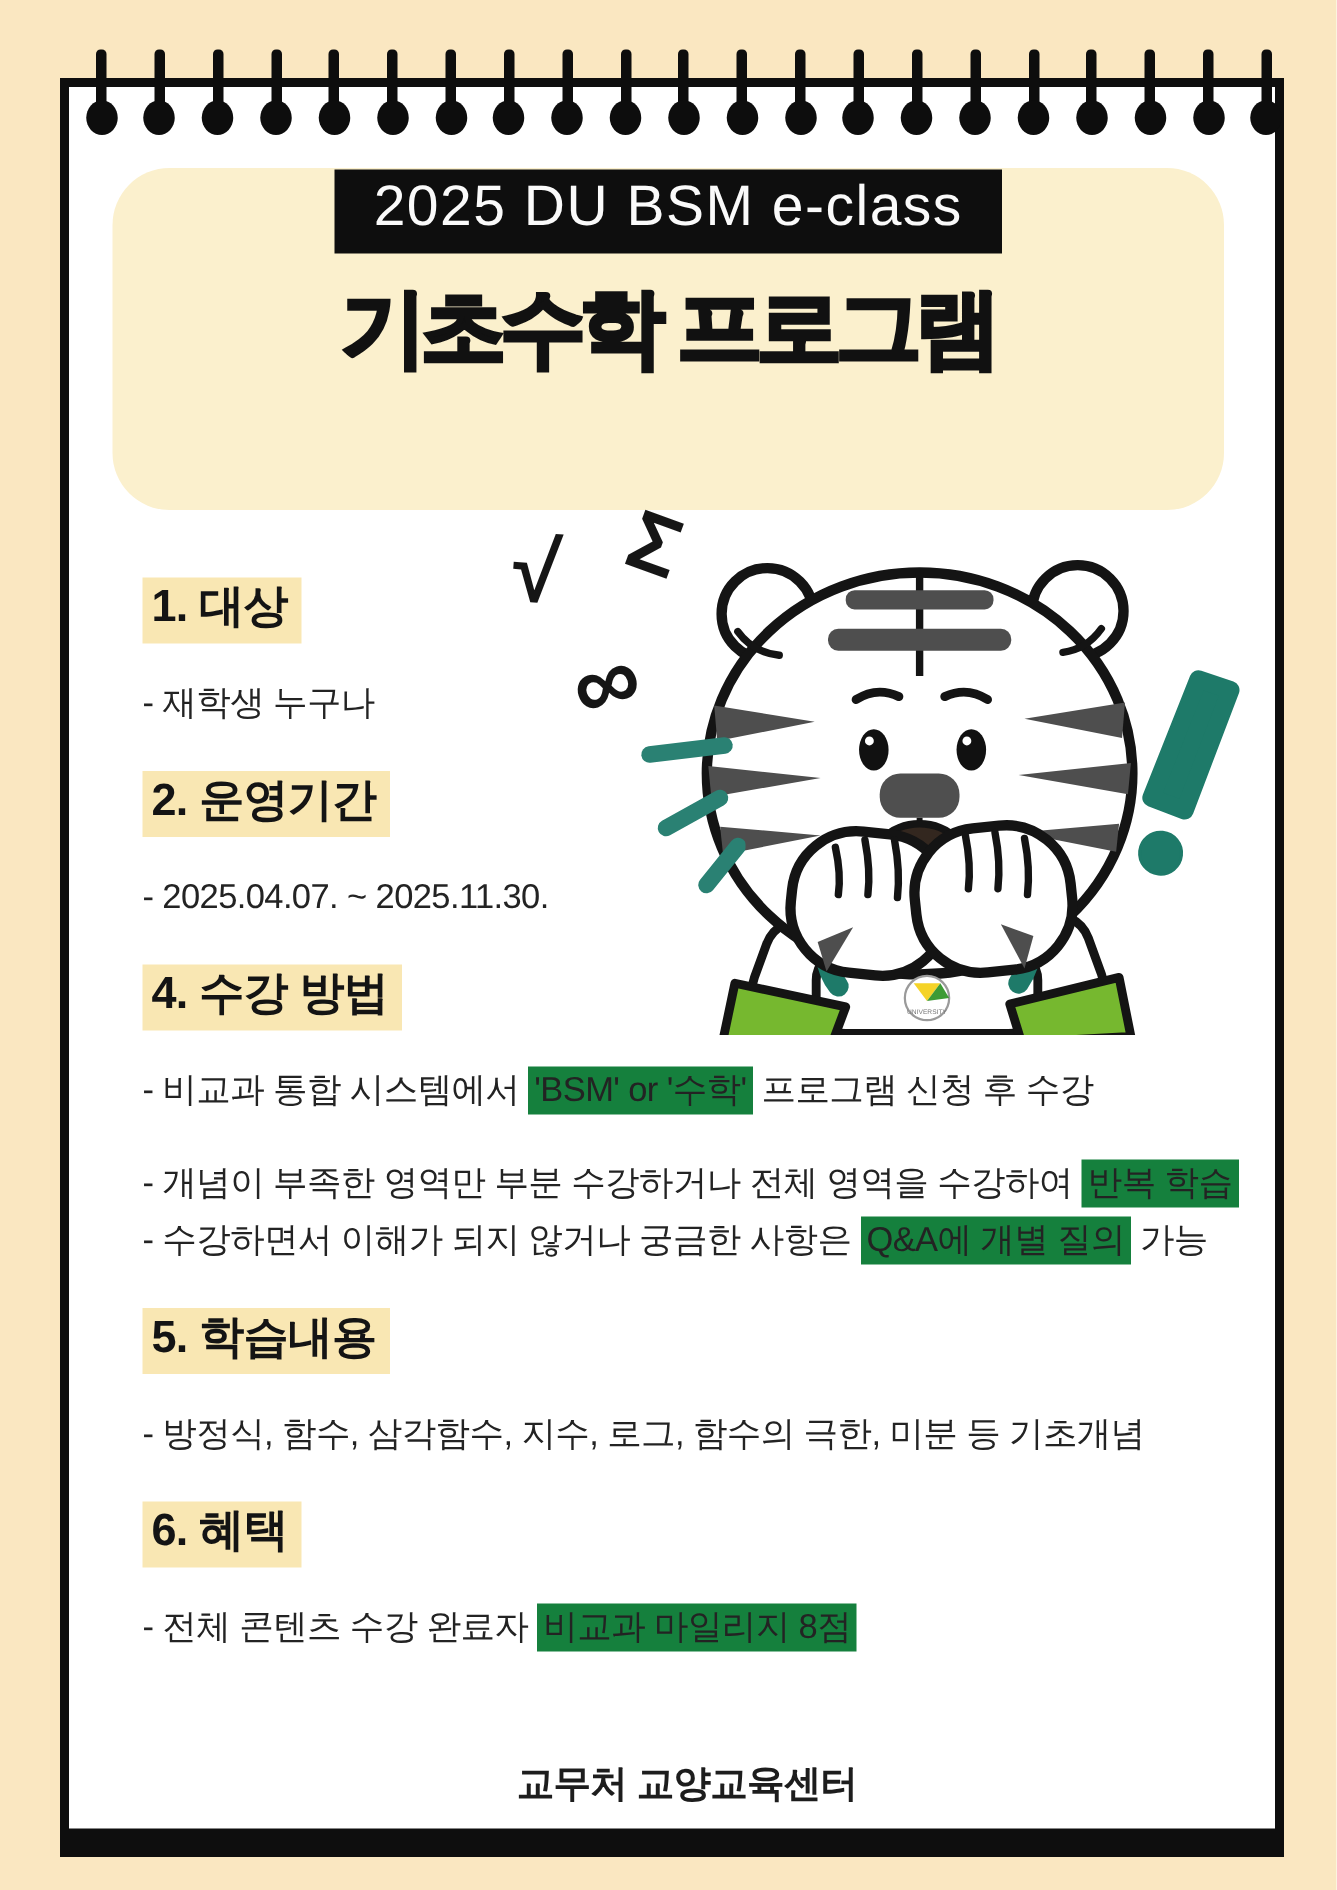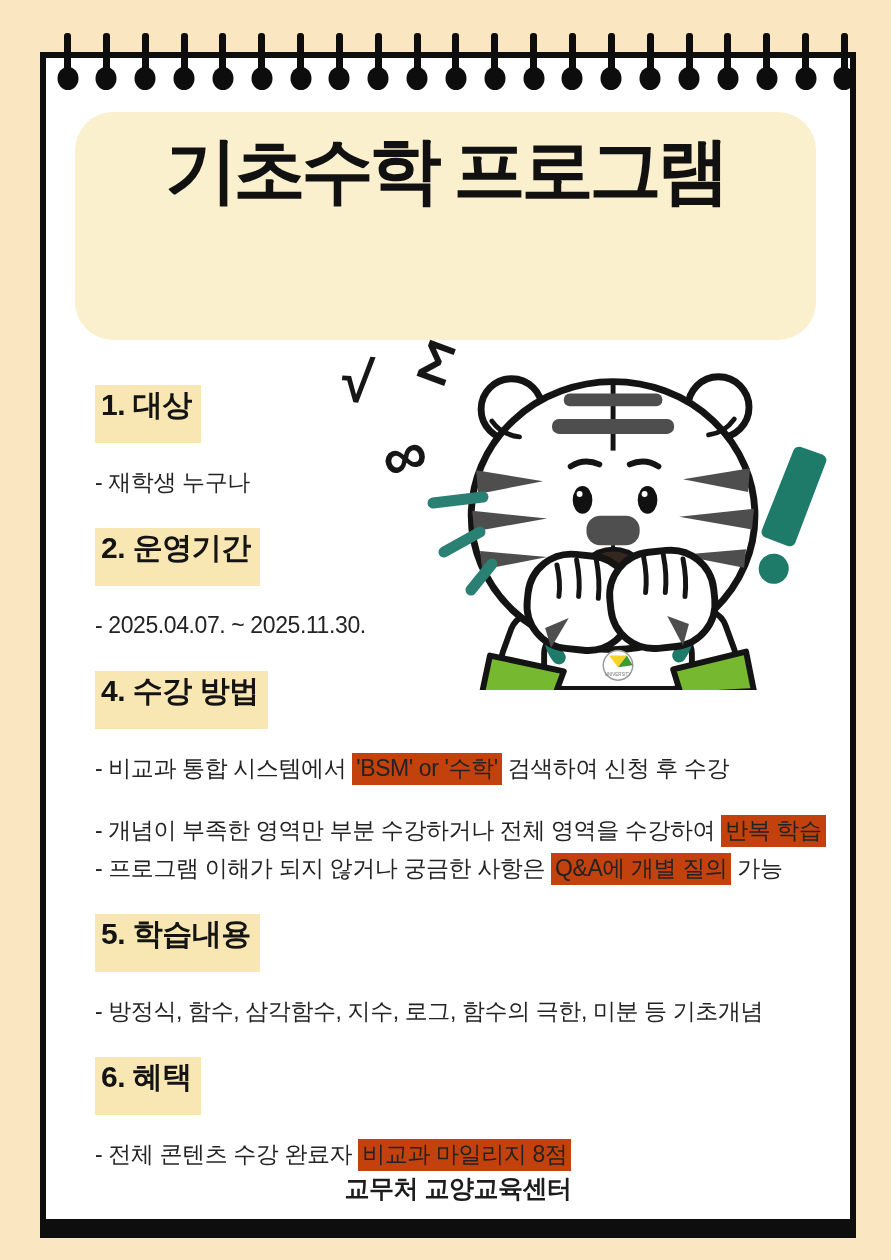--- a/index.html
+++ b/index.html
@@ -37,21 +37,21 @@
     background:#FBF0CD; border-radius:38px;
     display:flex; flex-direction:column; align-items:center;
   }
   .badge {
     margin-top:1px; background:#0E0E0E; color:#FAFAFA;
     font-size:38px; font-weight:500; letter-spacing:1px;
     padding:6px 26px 10px; line-height:1.05;
   }
   .main-title {
     margin-top:22px; color:#111;
-    font-size:72px; font-weight:400; letter-spacing:-4px;
+    font-size:57px; font-weight:700; letter-spacing:-4px;
     -webkit-text-stroke:2.5px #111;
     line-height:1.0; white-space:nowrap;
   }
 
   
   .doodle { position:absolute; color:#161616; font-weight:700; z-index:3; }
   .d-sqrt  { left:342px; top:348px; font-size:58px; transform:rotate(4deg); }
   .d-sigma { left:420px; top:330px; font-size:56px; transform:rotate(20deg); }
   .d-inf   { left:382px; top:420px; font-size:62px; transform:rotate(-18deg); }
   .dashes  { position:absolute; left:425px; top:490px; z-index:3; }
@@ -61,29 +61,29 @@
   
   .content {
     position:absolute; left:95px; top:385px; width:710px;
     color:#232323;
   }
   .section { margin-bottom:29px; }
   .sec-head {
     display:inline-block;
     background:#F9E7B3;
     font-size:30px; font-weight:800; color:#141414;
-    padding:3px 9px 22px 6px; line-height:1.1;
+    padding:3px 9px 8px 6px; line-height:1.1;
     margin-bottom:23px;
     letter-spacing:-0.5px;
   }
   .sec-line {
     font-size:23px; font-weight:500; line-height:33px;
     letter-spacing:-0.4px; margin-bottom:5px; white-space:nowrap;
   }
-  .hl { background:#c2410c; padding:2px 4px 4px; }
+  .hl { background:#15803d; padding:2px 4px 4px; }
 
   .footer-line {
     position:absolute; left:40px; top:1172px; width:816px;
     text-align:center; font-size:25px; font-weight:600; color:#1d1d1d;
     letter-spacing:-0.5px;
     padding-left:20px;
   }
 </style>
 </head>
 <body>
@@ -110,20 +110,21 @@
     <div class="pin"></div>
     <div class="pin"></div>
     <div class="pin"></div>
     <div class="pin"></div>
     <div class="pin"></div>
     <div class="pin"></div>
     <div class="pin"></div>
   </div>
 
   <div class="title-box">
+    <div class="badge">2025 DU BSM e-class</div>
     <div class="main-title">기초수학 프로그램</div>
   </div>
 
   <div class="doodle d-sqrt">√</div>
   <div class="doodle d-sigma">Σ</div>
   <div class="doodle d-inf">∞</div>
 
   <svg class="dashes" width="72" height="108" viewBox="0 0 72 108">
     <g stroke="#2A8173" stroke-width="11" stroke-linecap="round" fill="none">
       <path d="M8,13 L58,7"></path>
@@ -216,26 +217,26 @@
       <div class="sec-line"><span>- 재학생 누구나</span></div>
     </div>
 
     <div class="section">
       <div class="sec-head">2. 운영기간</div>
       <div class="sec-line"><span>- 2025.04.07. ~ 2025.11.30.</span></div>
     </div>
 
     <div class="section">
       <div class="sec-head">4. 수강 방법</div>
-      <div class="sec-line"><span>- 비교과 통합 시스템에서 </span><span class="hl">'BSM' or '수학'</span><span> 검색하여 신청 후 수강</span></div>
+      <div class="sec-line"><span>- 비교과 통합 시스템에서 </span><span class="hl">'BSM' or '수학'</span><span> 프로그램 신청 후 수강</span></div>
     </div>
 
     <div class="section">
       <div class="sec-line"><span>- 개념이 부족한 영역만 부분 수강하거나 전체 영역을 수강하여 </span><span class="hl">반복 학습</span></div>
-      <div class="sec-line"><span>- 프로그램 이해가 되지 않거나 궁금한 사항은 </span><span class="hl">Q&amp;A에 개별 질의</span><span> 가능</span></div>
+      <div class="sec-line"><span>- 수강하면서 이해가 되지 않거나 궁금한 사항은 </span><span class="hl">Q&amp;A에 개별 질의</span><span> 가능</span></div>
     </div>
 
     <div class="section">
       <div class="sec-head">5. 학습내용</div>
       <div class="sec-line"><span>- 방정식, 함수, 삼각함수, 지수, 로그, 함수의 극한, 미분 등 기초개념</span></div>
     </div>
 
     <div class="section">
       <div class="sec-head">6. 혜택</div>
       <div class="sec-line"><span>- 전체 콘텐츠 수강 완료자 </span><span class="hl">비교과 마일리지 8점</span></div>

